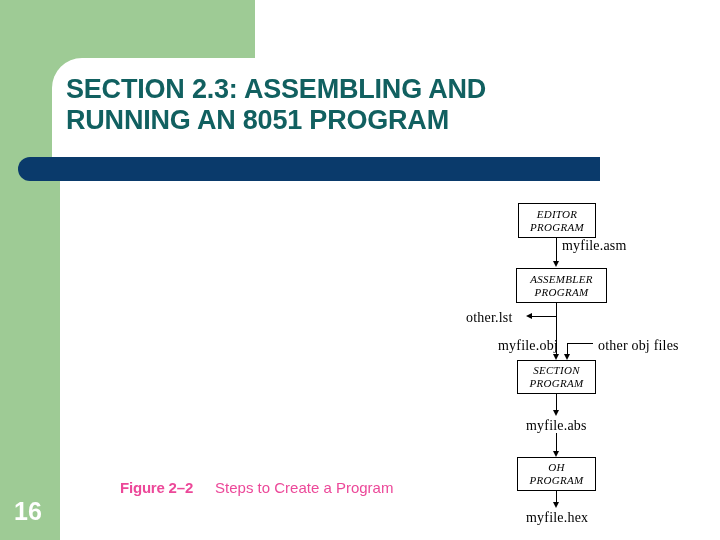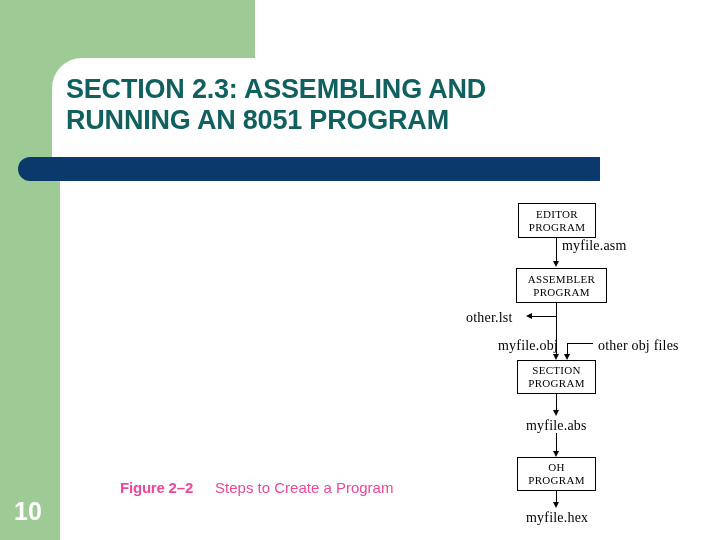--- a/index.html
+++ b/index.html
@@ -127,20 +127,21 @@
     background: #ffffff;
     font-family: "Liberation Serif", serif;
     font-size: 11px;
     line-height: 13px;
     color: #000000;
     text-align: center;
     display: flex;
     flex-direction: column;
     justify-content: center;
     letter-spacing: 0.3px;
+    font-style: italic;
   }
   .fc-label {
     position: absolute;
     font-family: "Liberation Serif", serif;
     font-size: 14px;
     color: #000000;
     white-space: nowrap;
     letter-spacing: 0.2px;
   }
   .fc-line {
@@ -176,21 +177,21 @@
   <div class="green-column"></div>
   <div class="white-panel"></div>
   <div class="white-below"></div>
   <div class="blue-bar"></div>
 
   <div class="title">
     <div>SECTION 2.3: ASSEMBLING AND</div>
     <div>RUNNING AN 8051 PROGRAM</div>
   </div>
 
-  <div class="slide-number">10</div>
+  <div class="slide-number">16</div>
 
   <div class="caption">
     <span class="fig-label">Figure 2–2</span><span class="fig-title">Steps to Create a Program</span>
   </div>
 
   <div id="flow">
 
     <div class="fc-box" style="left:68px; top:13px; width:78px; height:35px;">
       <span>EDITOR</span>
       <span>PROGRAM</span>

